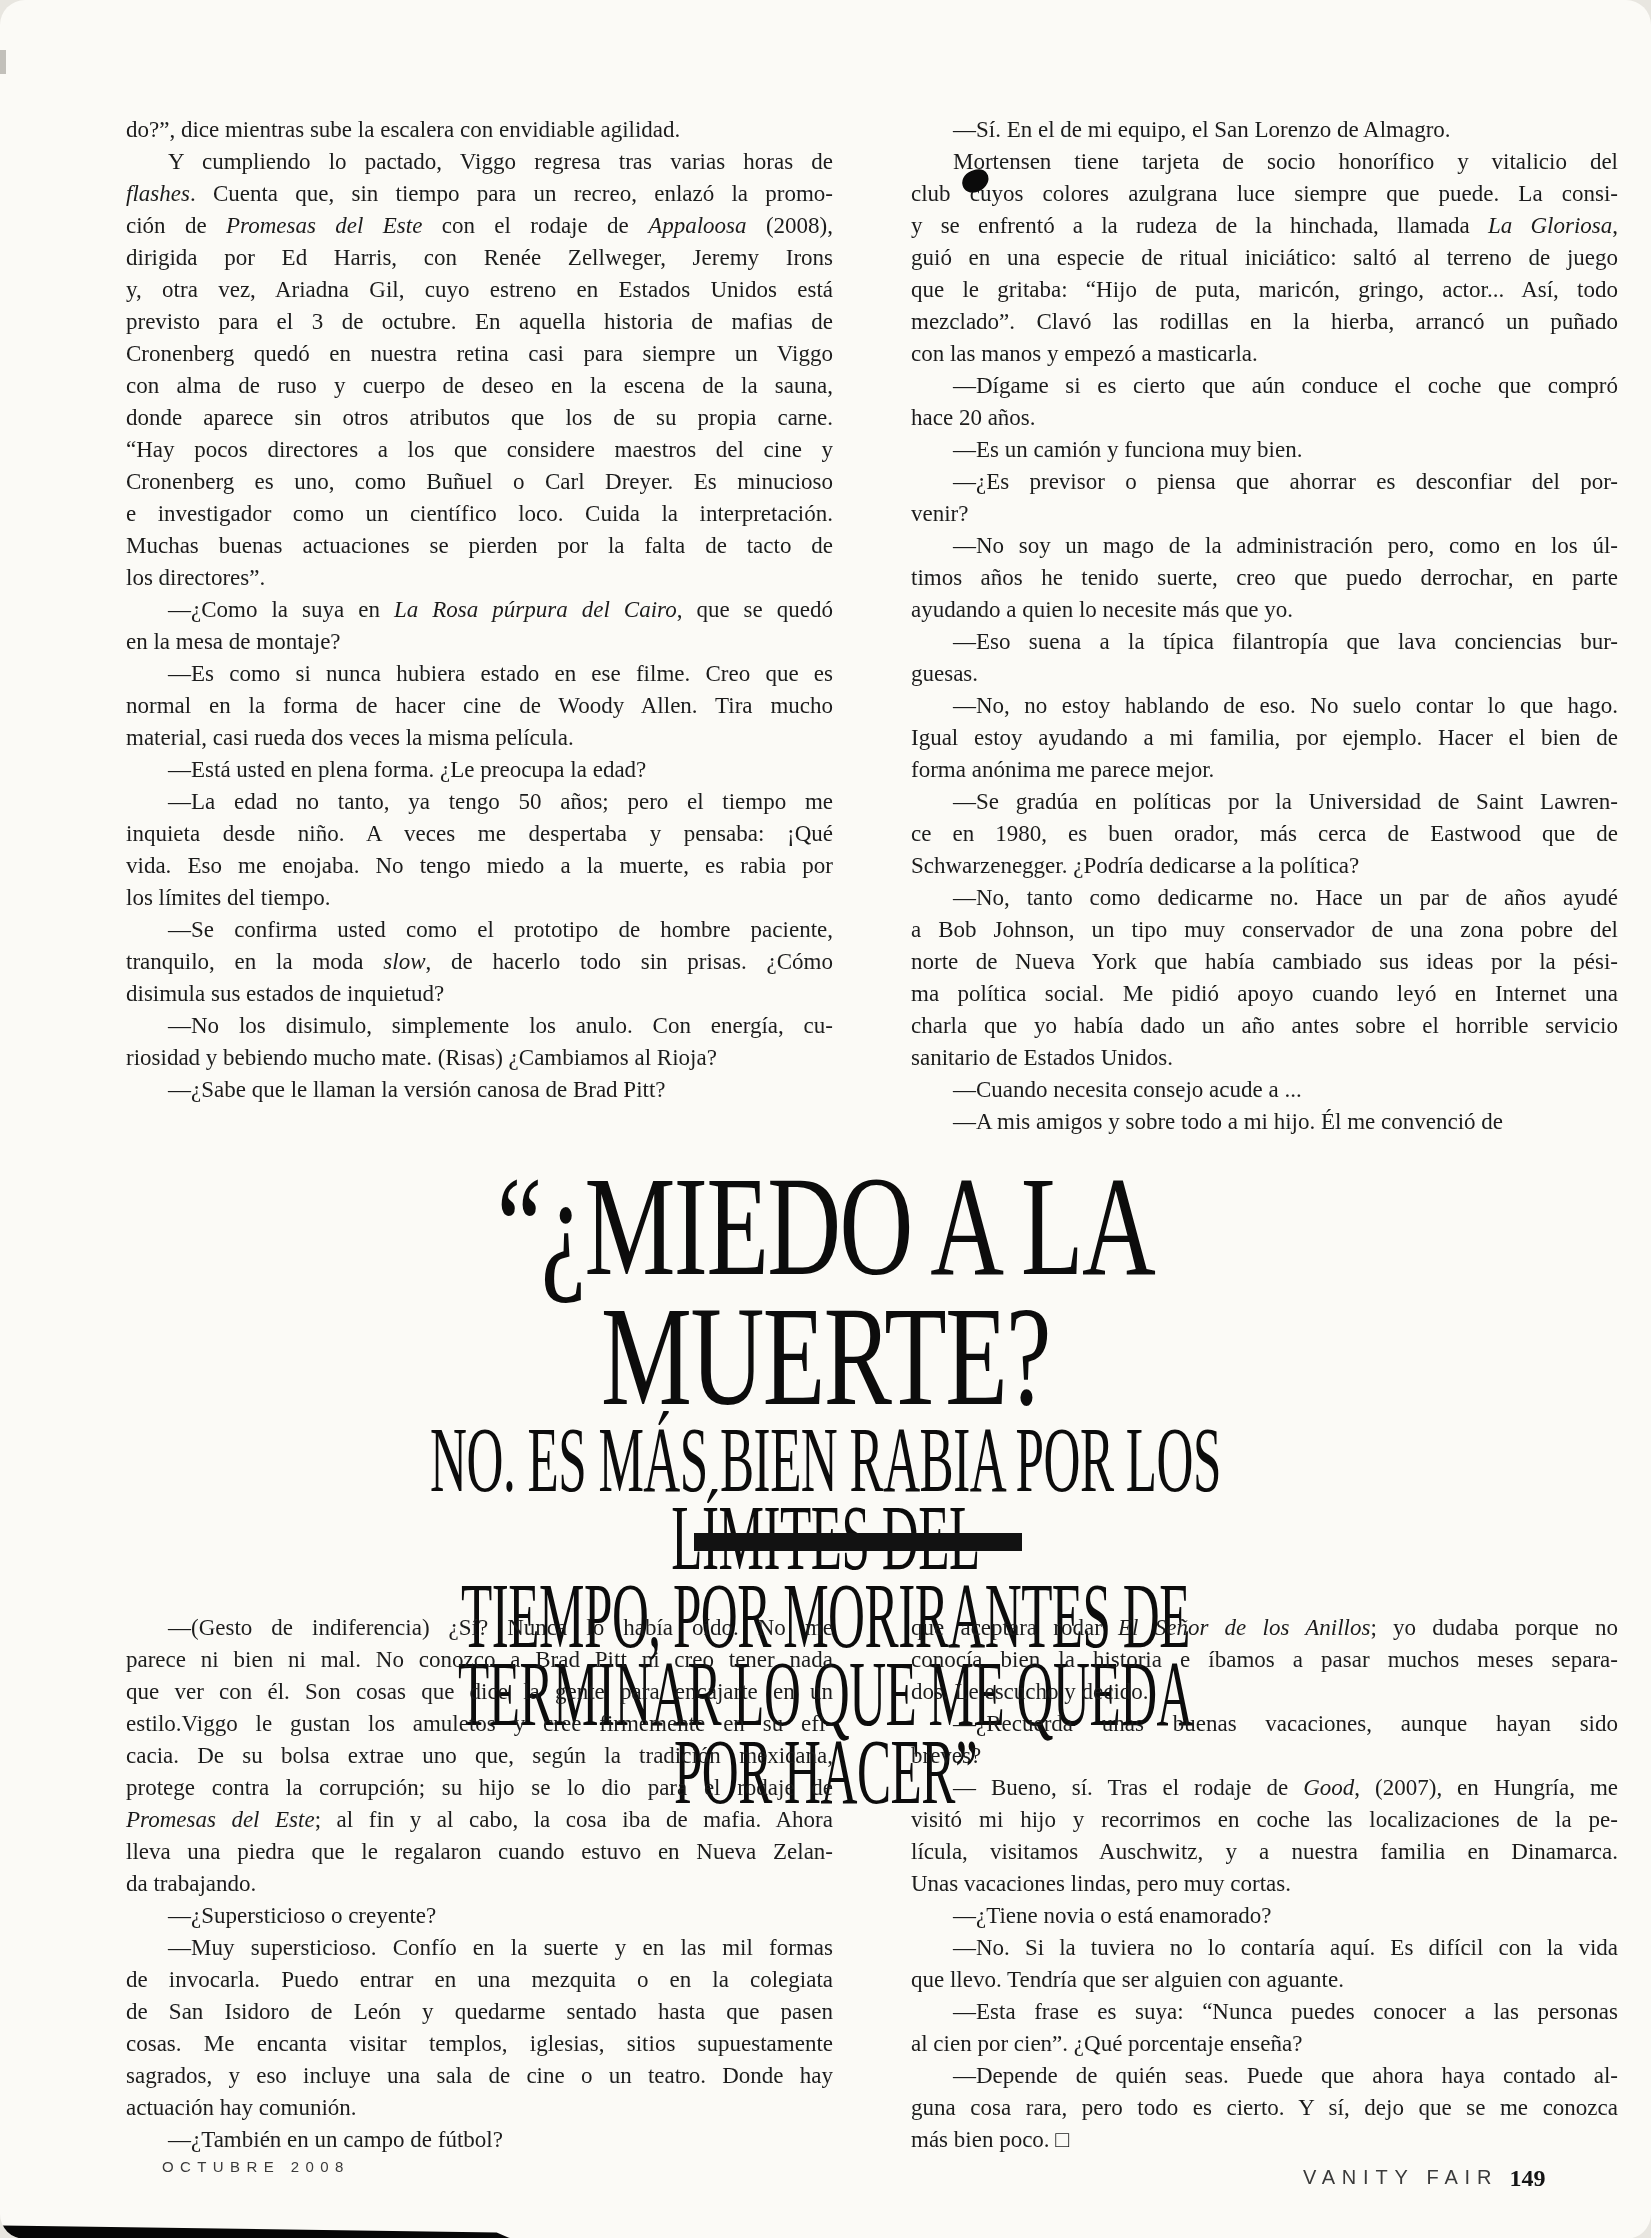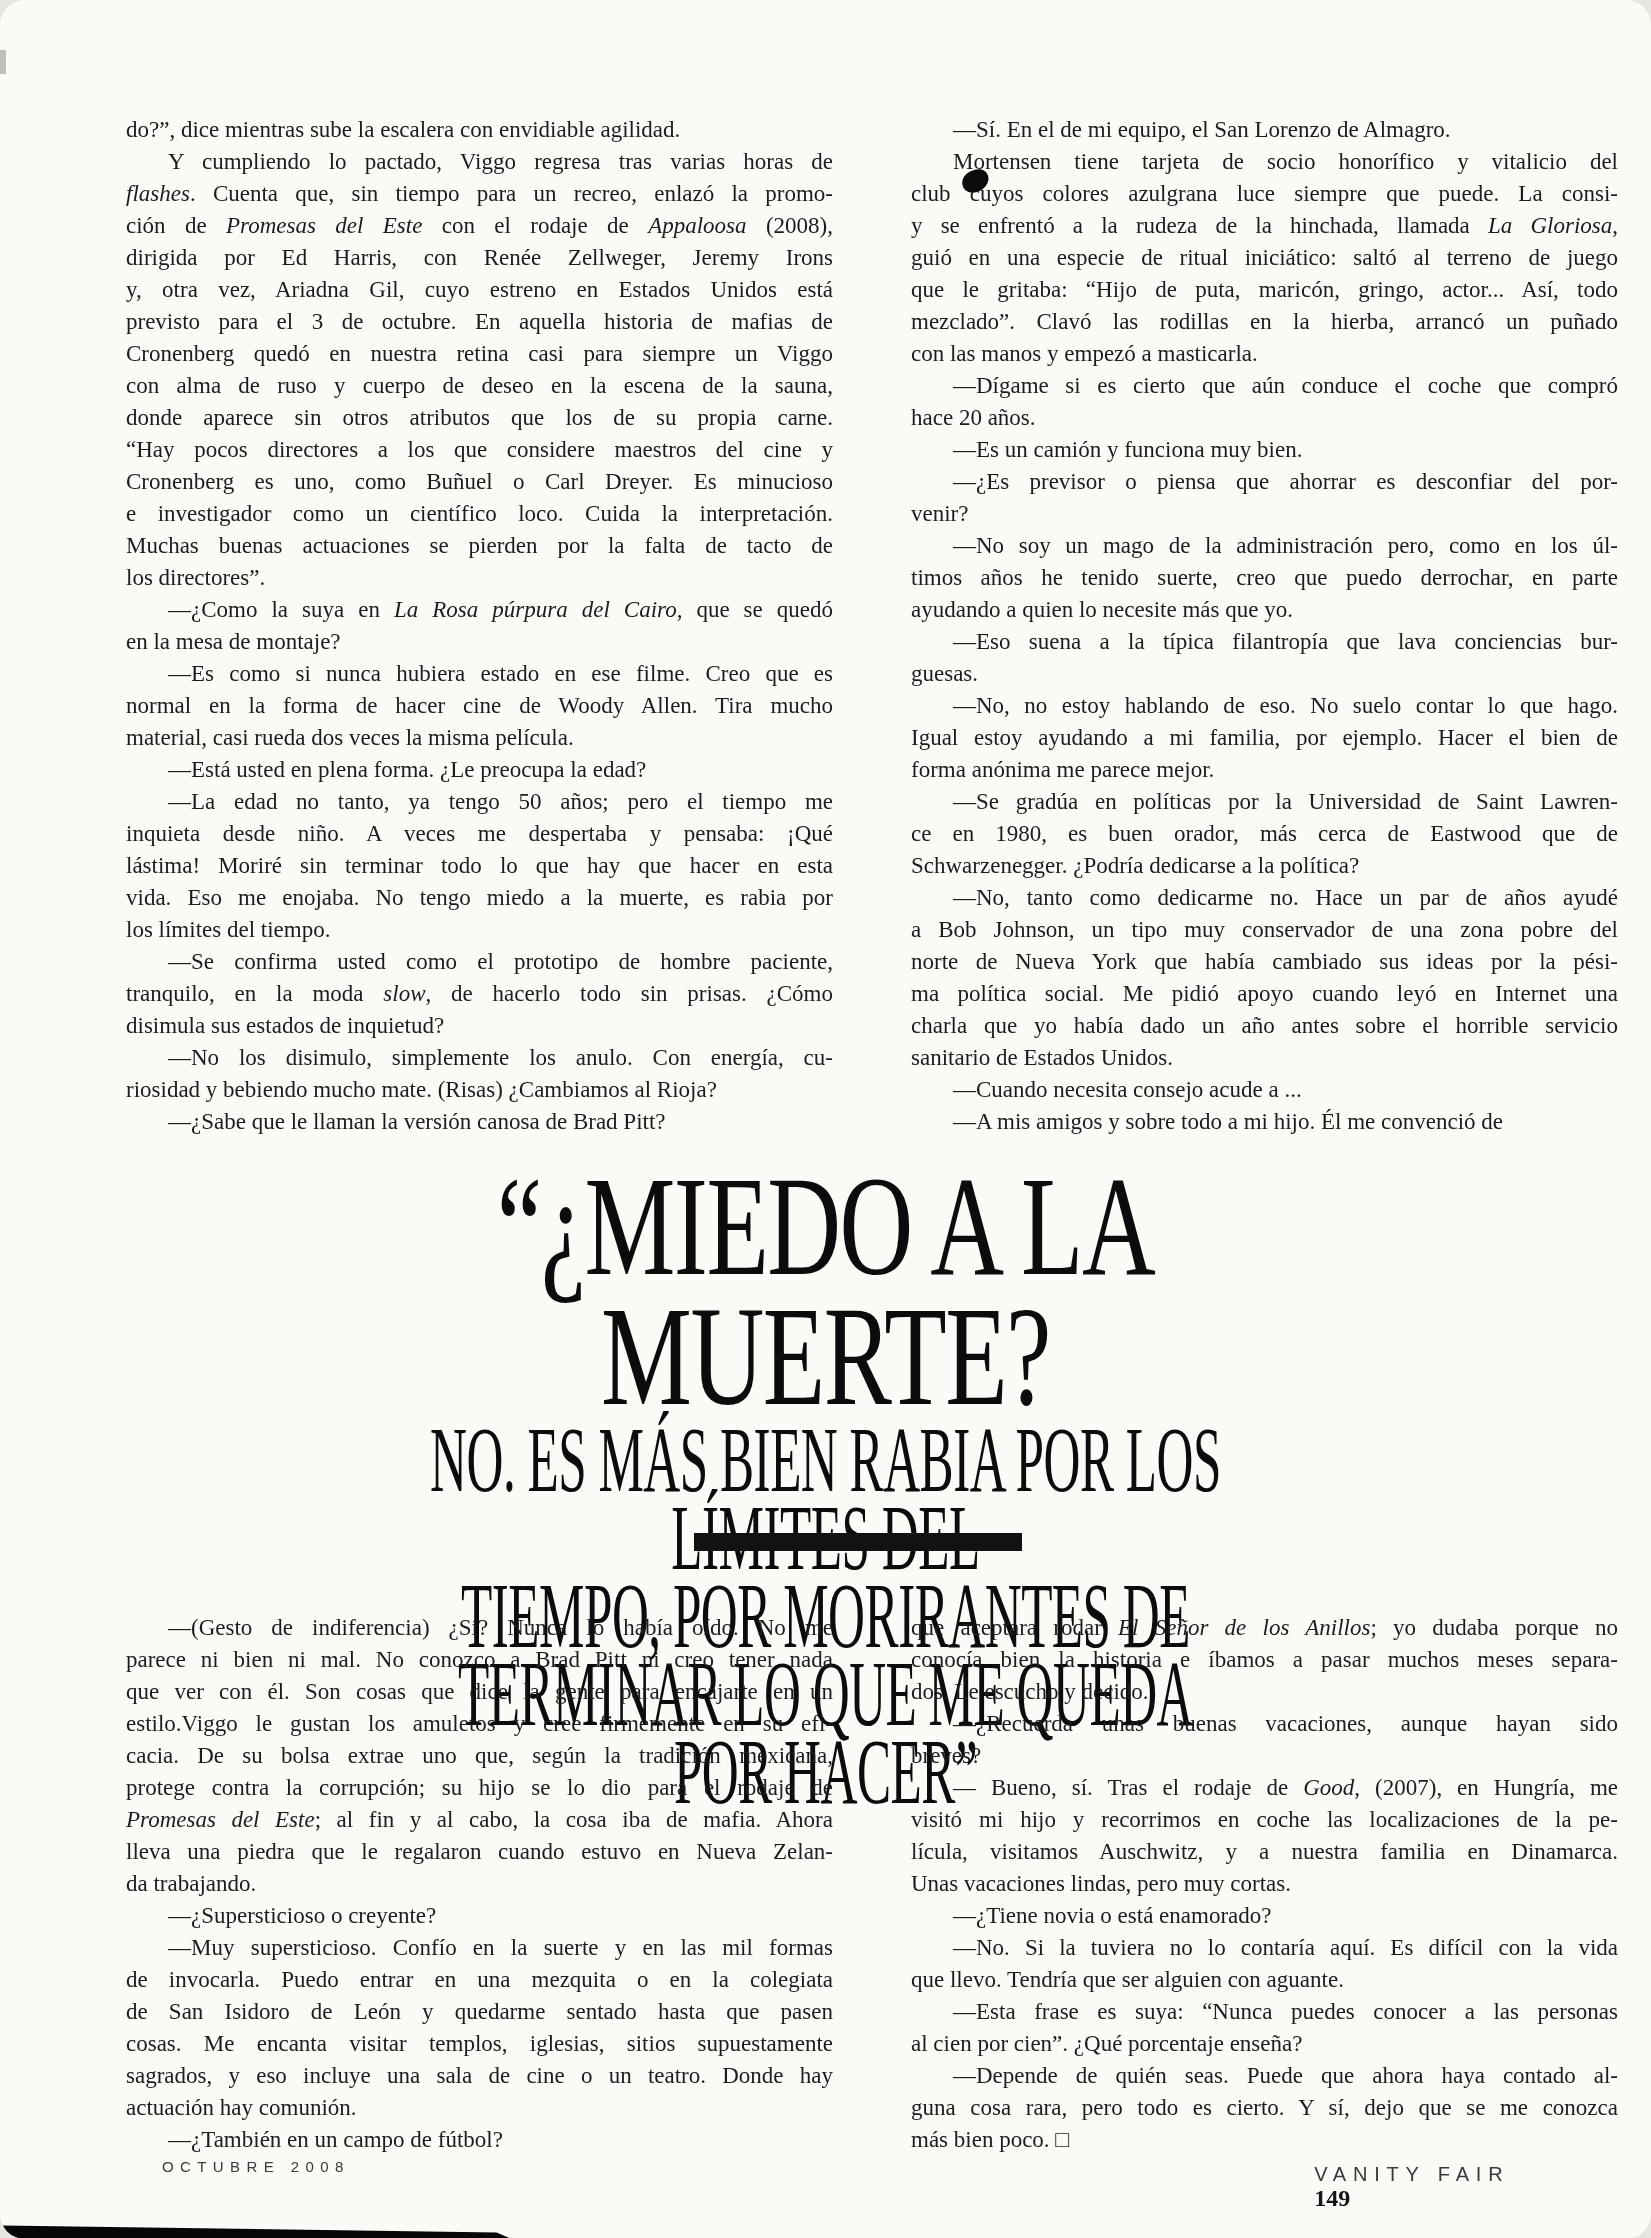--- a/index.html
+++ b/index.html
@@ -41,21 +41,21 @@
     background:#121212;
   }
   
   #footer-issue{
     position:absolute;left:162px;top:2159px;
     font-family:"Liberation Sans","DejaVu Sans",sans-serif;
     font-size:15px;line-height:1;letter-spacing:6.4px;color:#3a3a3a;
   }
   #footer-right{
     position:absolute;left:1303px;top:2164px;
-    display:flex;align-items:baseline;flex-direction:column;
+    display:flex;align-items:baseline;
   }
   #footer-brand{
     font-family:"Liberation Sans","DejaVu Sans",sans-serif;
     font-size:20px;line-height:1;letter-spacing:6.8px;color:#3a3a3a;
   }
   #footer-page{
     font-family:"Liberation Serif","DejaVu Serif",serif;
     font-weight:bold;font-size:24px;line-height:1;color:#141414;
     margin-left:11.2px;position:relative;top:2.4px;
   }
@@ -98,21 +98,20 @@
       <div class="line">Muchas buenas actuaciones se pierden por la falta de tacto de</div>
       <div class="line last">los directores”.</div>
       <div class="line ind">—¿Como la suya en <i>La Rosa púrpura del Cairo</i>, que se quedó</div>
       <div class="line last">en la mesa de montaje?</div>
       <div class="line ind">—Es como si nunca hubiera estado en ese filme. Creo que es</div>
       <div class="line">normal en la forma de hacer cine de Woody Allen. Tira mucho</div>
       <div class="line last">material, casi rueda dos veces la misma película.</div>
       <div class="line ind last">—Está usted en plena forma. ¿Le preocupa la edad?</div>
       <div class="line ind">—La edad no tanto, ya tengo 50 años; pero el tiempo me</div>
       <div class="line">inquieta desde niño. A veces me despertaba y pensaba: ¡Qué</div>
-      <div class="line">lástima! Moriré sin terminar todo lo que hay que hacer en esta</div>
       <div class="line">vida. Eso me enojaba. No tengo miedo a la muerte, es rabia por</div>
       <div class="line last">los límites del tiempo.</div>
       <div class="line ind">—Se confirma usted como el prototipo de hombre paciente,</div>
       <div class="line">tranquilo, en la moda <i>slow</i>, de hacerlo todo sin prisas. ¿Cómo</div>
       <div class="line last">disimula sus estados de inquietud?</div>
       <div class="line ind">—No los disimulo, simplemente los anulo. Con energía, cu-</div>
       <div class="line last">riosidad y bebiendo mucho mate. (Risas) ¿Cambiamos al Rioja?</div>
       <div class="line ind last">—¿Sabe que le llaman la versión canosa de Brad Pitt?</div>
     </div>
   <div id="col-tr" class="col">

